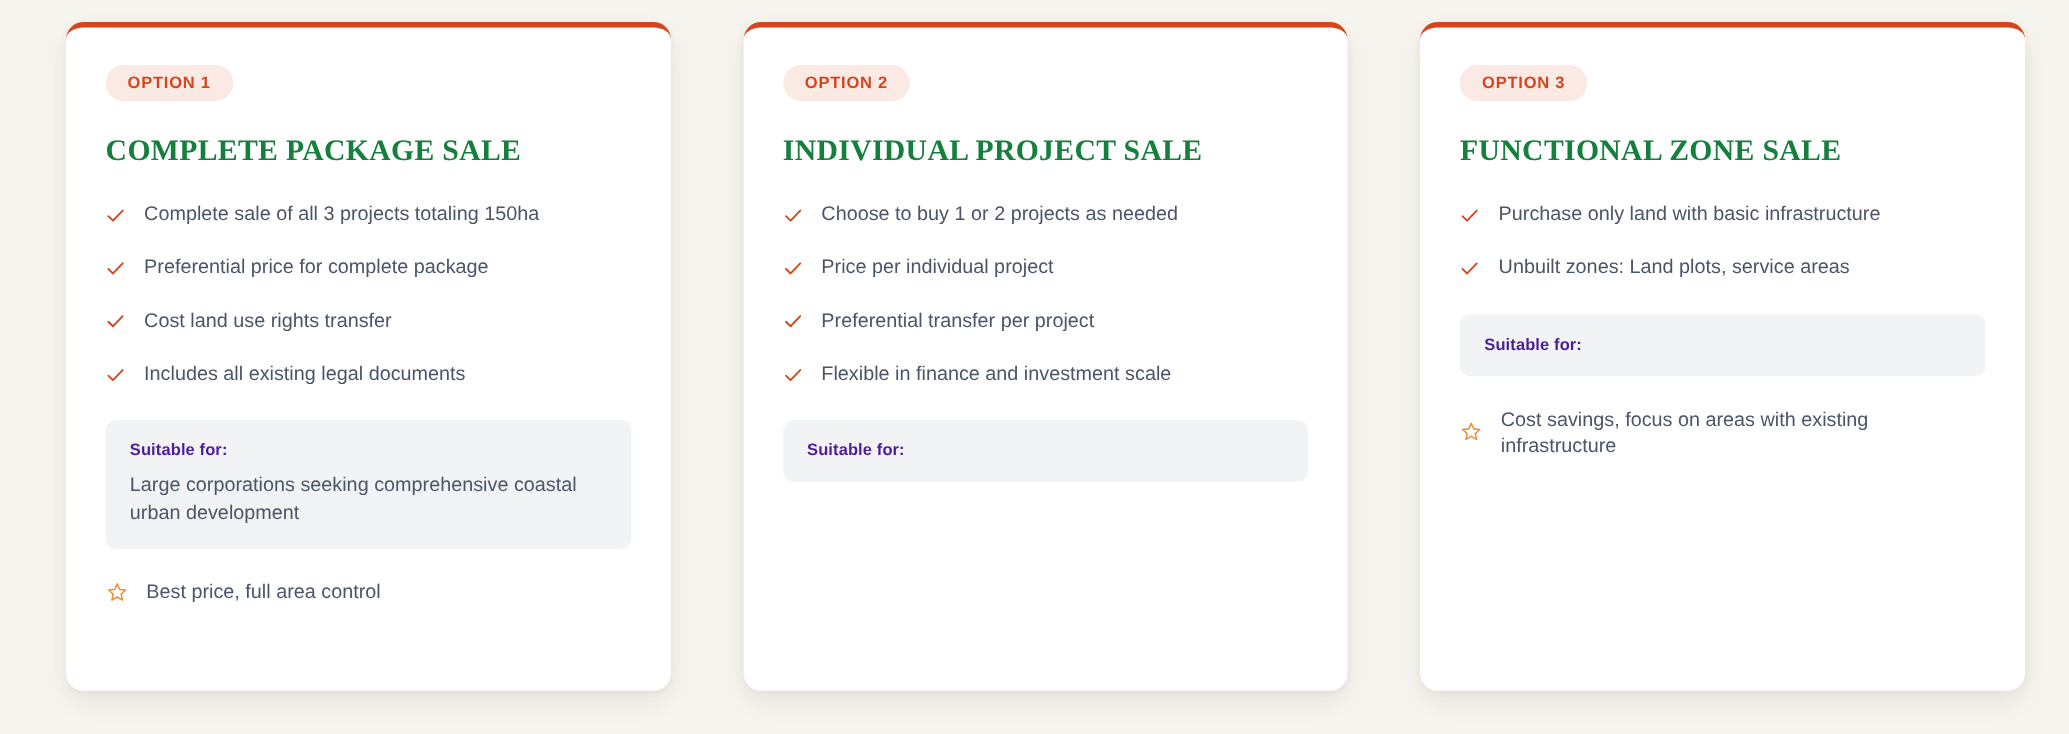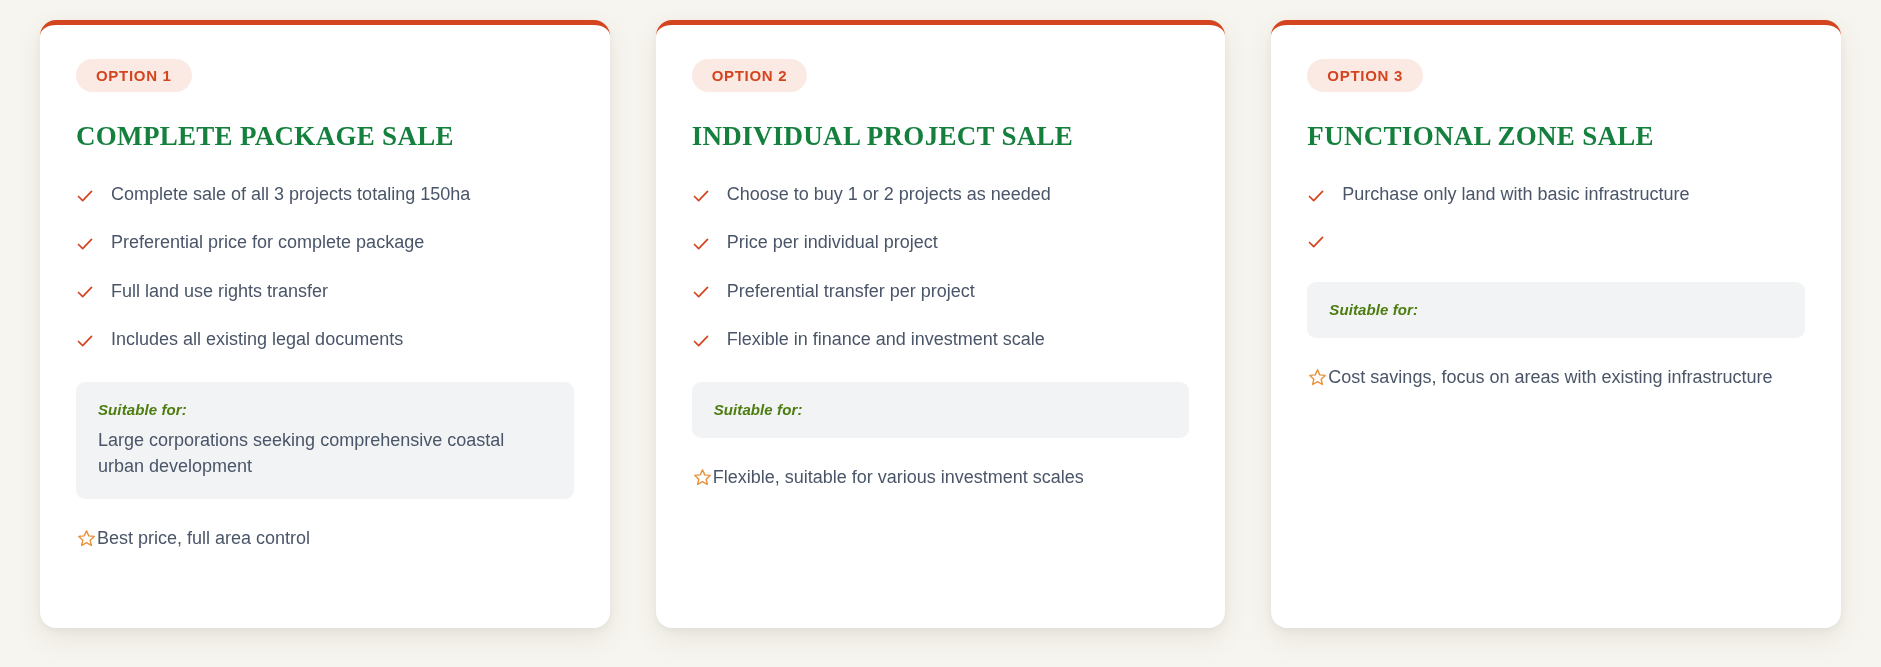--- a/index.html
+++ b/index.html
@@ -28,20 +28,21 @@
     position: relative;
     flex: 1 1 0;
     min-width: 0;
     background: #ffffff;
     border-radius: 16px;
     border-top: 5px solid #d4451f;
     box-shadow: 0 10px 26px rgba(90, 80, 60, 0.10),
                 0 2px 6px rgba(90, 80, 60, 0.06);
     padding: 34px 36px 30px 36px;
     min-height: 608px;
+    margin-left: 20px;
   }
 
   .option-badge {
     display: inline-block;
     background: #fbe9e3;
     color: #d4451f;
     font-size: 15px;
     font-weight: bold;
     letter-spacing: 0.7px;
     border-radius: 999px;
@@ -92,36 +93,35 @@
   .suitable-box {
     background: #f1f3f5;
     border-radius: 9px;
     padding: 19px 22px 20px 22px;
     margin-top: 31px;
   }
 
   .suitable-label {
     font-size: 15px;
     font-weight: bold;
-    color: #4d7c0f;
+    color: #4c1d95;
     letter-spacing: 0.1px;
-    font-style: italic;
   }
 
   .suitable-text {
     font-size: 18px;
     color: #4a5568;
     line-height: 1.45;
     margin-top: 9px;
   }
 
   .highlight-row {
     display: flex;
     align-items: center;
-    gap: 0;
+    gap: 16px;
     margin-top: 27px;
   }
 
   .star-icon {
     flex: 0 0 auto;
     width: 21px;
     height: 21px;
     display: block;
   }
 
@@ -157,21 +157,21 @@
             </svg>
         </span>
         <span class="feature-text">Preferential price for complete package</span>
       </li>
       <li class="feature-item">
         <span class="check-icon">
           <svg width="18" height="18" viewBox="0 0 18 18">
               <path d="M2.5 9.5 L6.7 13.6 L15.5 4.4" fill="none" stroke="#d4451f" stroke-width="1.7" stroke-linecap="round" stroke-linejoin="round"></path>
             </svg>
         </span>
-        <span class="feature-text">Full land use rights transfer</span>
+        <span class="feature-text">Cost land use rights transfer</span>
       </li>
       <li class="feature-item">
         <span class="check-icon">
           <svg width="18" height="18" viewBox="0 0 18 18">
               <path d="M2.5 9.5 L6.7 13.6 L15.5 4.4" fill="none" stroke="#d4451f" stroke-width="1.7" stroke-linecap="round" stroke-linejoin="round"></path>
             </svg>
         </span>
         <span class="feature-text">Includes all existing legal documents</span>
       </li>
     </ul>
@@ -222,48 +222,41 @@
           <svg width="18" height="18" viewBox="0 0 18 18">
               <path d="M2.5 9.5 L6.7 13.6 L15.5 4.4" fill="none" stroke="#d4451f" stroke-width="1.7" stroke-linecap="round" stroke-linejoin="round"></path>
             </svg>
         </span>
         <span class="feature-text">Flexible in finance and investment scale</span>
       </li>
     </ul>
     <div class="suitable-box">
       <div class="suitable-label">Suitable for:</div>
     </div>
-    <div class="highlight-row">
-      <span class="star-icon">
-        <svg width="21" height="21" viewBox="0 0 24 24">
-            <path d="M12 3.2 L14.6 9.0 L20.8 9.6 L16.2 13.9 L17.5 20.0 L12 16.8 L6.5 20.0 L7.8 13.9 L3.2 9.6 L9.4 9.0 Z" fill="none" stroke="#e8913a" stroke-width="1.6" stroke-linejoin="round"></path>
-          </svg>
-      </span>
-      <span class="highlight-text">Flexible, suitable for various investment scales</span>
-    </div>
   </div>
 
   <div class="option-card">
     <span class="option-badge">OPTION 3</span>
     <h2 class="card-title">FUNCTIONAL ZONE SALE</h2>
     <ul class="feature-list">
       <li class="feature-item">
         <span class="check-icon">
           <svg width="18" height="18" viewBox="0 0 18 18">
               <path d="M2.5 9.5 L6.7 13.6 L15.5 4.4" fill="none" stroke="#d4451f" stroke-width="1.7" stroke-linecap="round" stroke-linejoin="round"></path>
             </svg>
         </span>
         <span class="feature-text">Purchase only land with basic infrastructure</span>
       </li>
       <li class="feature-item">
         <span class="check-icon">
           <svg width="18" height="18" viewBox="0 0 18 18">
               <path d="M2.5 9.5 L6.7 13.6 L15.5 4.4" fill="none" stroke="#d4451f" stroke-width="1.7" stroke-linecap="round" stroke-linejoin="round"></path>
             </svg>
         </span>
+        <span class="feature-text">Unbuilt zones: Land plots, service areas</span>
       </li>
     </ul>
     <div class="suitable-box">
       <div class="suitable-label">Suitable for:</div>
     </div>
     <div class="highlight-row">
       <span class="star-icon">
         <svg width="21" height="21" viewBox="0 0 24 24">
             <path d="M12 3.2 L14.6 9.0 L20.8 9.6 L16.2 13.9 L17.5 20.0 L12 16.8 L6.5 20.0 L7.8 13.9 L3.2 9.6 L9.4 9.0 Z" fill="none" stroke="#e8913a" stroke-width="1.6" stroke-linejoin="round"></path>
           </svg>

